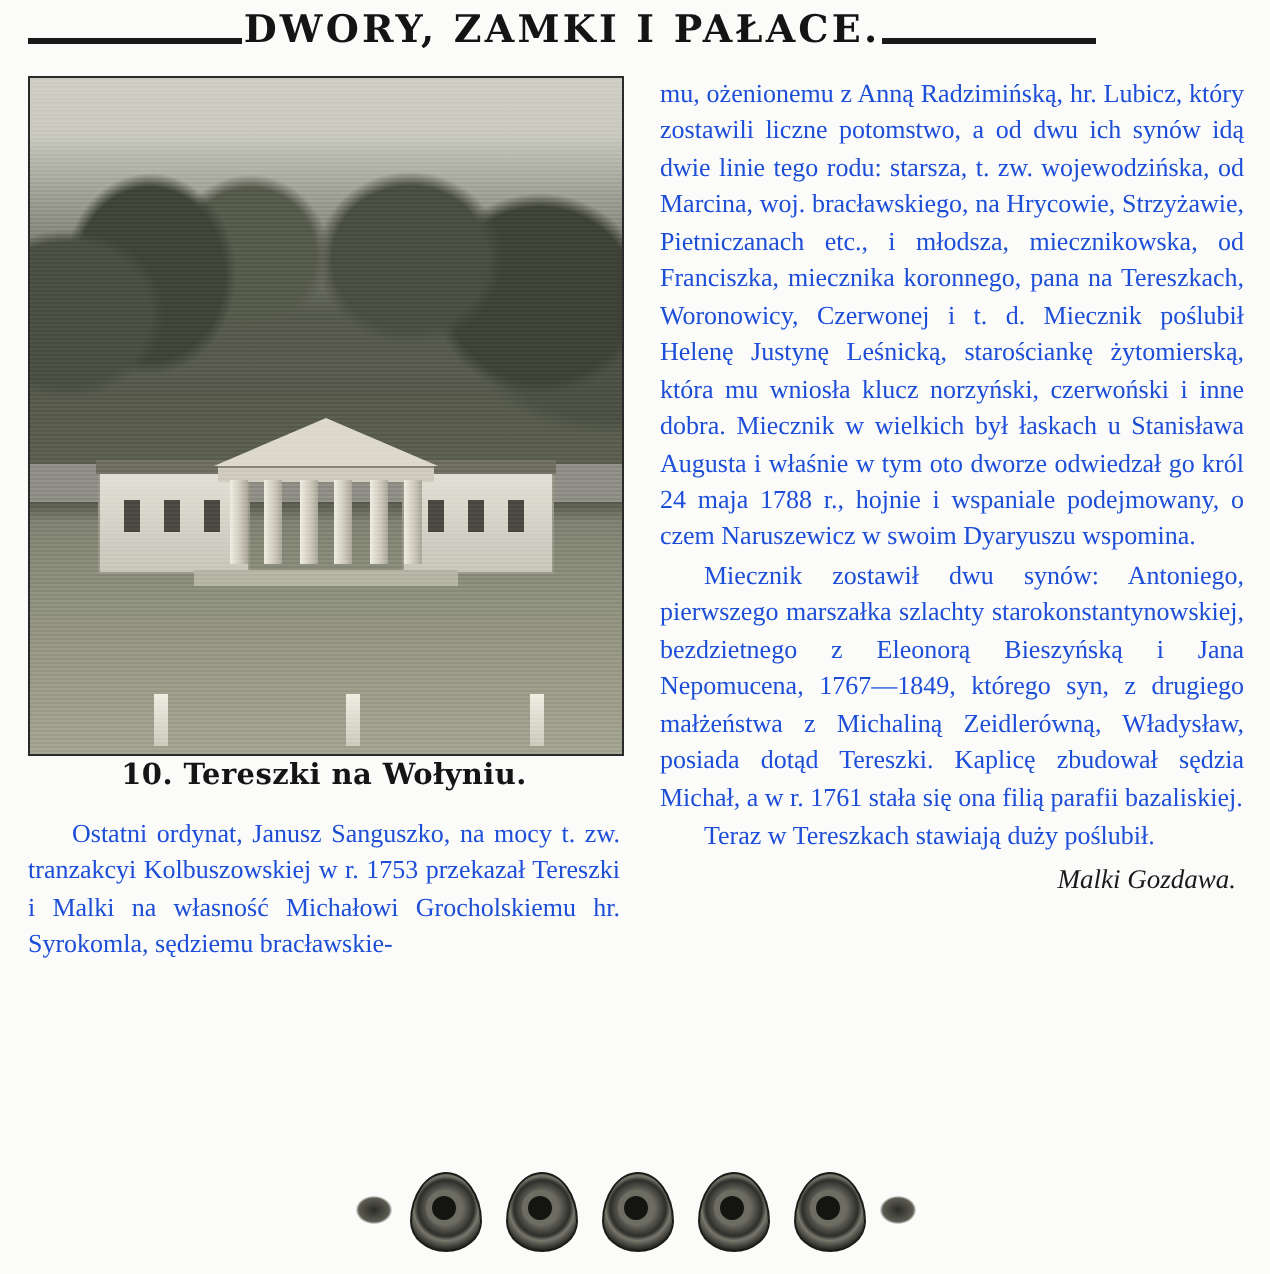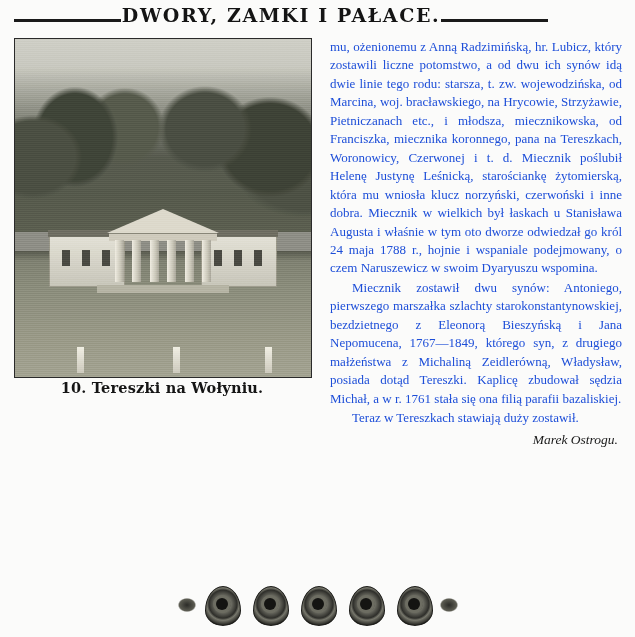--- a/index.html
+++ b/index.html
@@ -320,30 +320,31 @@
       </div>
       <span class="foreground-shrub" style="left:62px"></span>
       <span class="foreground-shrub" style="left:158px"></span>
       <span class="foreground-shrub" style="left:250px"></span>
       <div class="grain"></div>
     </div>
 
     <div class="caption">10. Tereszki na Wołyniu.</div>
 
     <div class="body-text">
+      <p>Ostatni ordynat, Janusz Sanguszko, na mocy t. zw. tranzakcyi Kolbuszowskiej w r. 1753 przekazał Tereszki i Malki na własność Michałowi Grocholskiemu hr. Syrokomla, sędziemu bracławskie-</p>
     </div>
   </div>
 
   <div class="col-right">
     <div class="body-text">
       <p>mu, ożenionemu z Anną Radzimińską, hr. Lubicz, który zostawili liczne potomstwo, a od dwu ich synów idą dwie linie tego rodu: starsza, t. zw. wojewodzińska, od Marcina, woj. bracławskiego, na Hrycowie, Strzyżawie, Pietniczanach etc., i młodsza, miecznikowska, od Franciszka, miecznika koronnego, pana na Tereszkach, Woronowicy, Czerwonej i t. d. Miecznik poślubił Helenę Justynę Leśnicką, starościankę żytomierską, która mu wniosła klucz norzyński, czerwoński i inne dobra. Miecznik w wielkich był łaskach u Stanisława Augusta i właśnie w tym oto dworze odwiedzał go król 24 maja 1788 r., hojnie i wspaniale podejmowany, o czem Naruszewicz w swoim Dyaryuszu wspomina.</p>
       <p class="indent">Miecznik zostawił dwu synów: Antoniego, pierwszego marszałka szlachty starokonstantynowskiej, bezdzietnego z Eleonorą Bieszyńską i Jana Nepomucena, 1767—1849, którego syn, z drugiego małżeństwa z Michaliną Zeidlerówną, Władysław, posiada dotąd Tereszki. Kaplicę zbudował sędzia Michał, a w r. 1761 stała się ona filią parafii bazaliskiej.</p>
-      <p class="indent">Teraz w Tereszkach stawiają duży zostawił.</p>
+      <p class="indent">Teraz w Tereszkach stawiają duży poślubił.</p>
     </div>
-    <div class="signature">Marek Ostrogu.</div>
+    <div class="signature">Malki Gozdawa.</div>
   </div>
 
   <div class="ornament">
     <div class="orn-wrap">
       <span class="orn-tip"></span>
       <span class="orn-unit"><span class="petal"></span><span class="core"></span></span>
       <span class="orn-unit"><span class="petal"></span><span class="core"></span></span>
       <span class="orn-unit"><span class="petal"></span><span class="core"></span></span>
       <span class="orn-unit"><span class="petal"></span><span class="core"></span></span>
       <span class="orn-unit"><span class="petal"></span><span class="core"></span></span>

